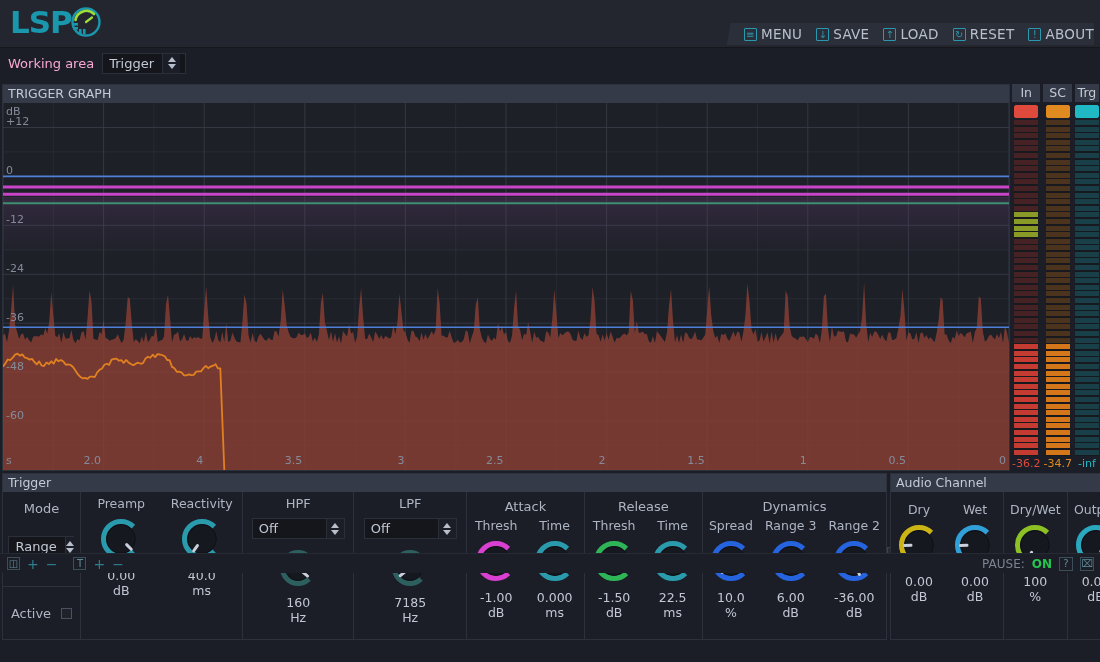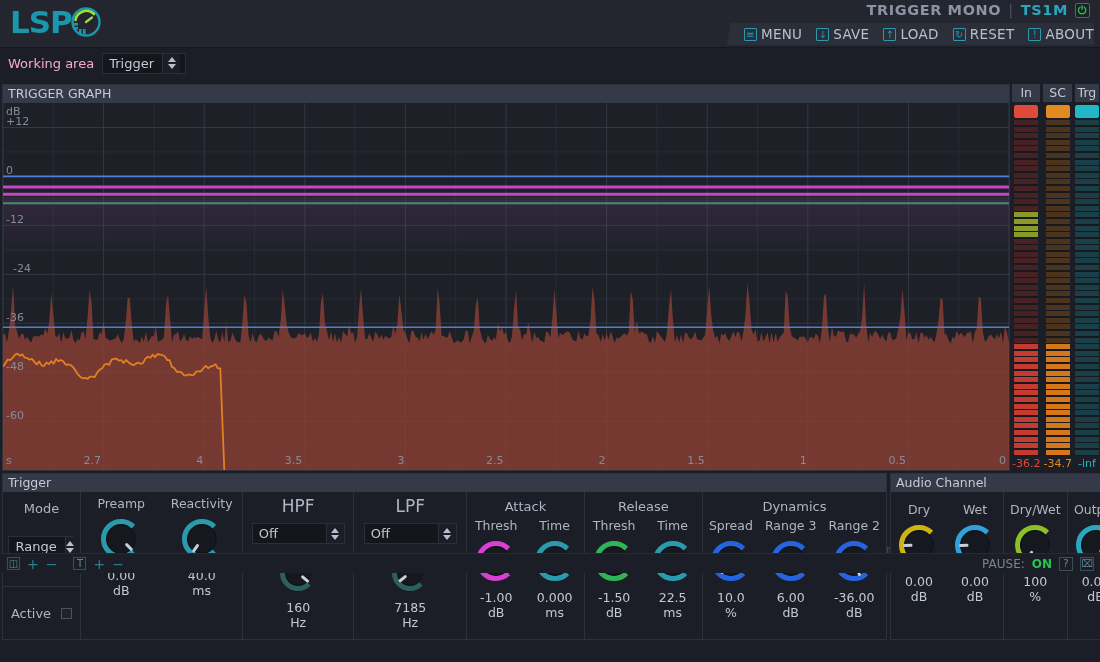--- a/index.html
+++ b/index.html
@@ -254,21 +254,21 @@
   .chk-label { font-size: 13px; color: #aeb5c3; }
 
   .filter-col {
     width: 112px;
     display: flex; flex-direction: column;
     align-items: center;
     border-right: 1px solid #2c313b;
     padding-top: 4px;
   }
   #filters-panel .filter-col:last-child { border-right: none; }
-  .filter-title { font-size: 17px; color: #aeb5c3; margin-bottom: 7px; }
+  .filter-title { font-size: 13px; color: #aeb5c3; margin-bottom: 7px; }
   .filter-combo { width: 93px; margin-bottom: 7px; }
 
   
   .statusbar {
     position: absolute; left: 0; bottom: 0;
     width: 1100px; height: 20px;
     background: #1b1e26;
     display: flex; align-items: center;
     border-top: 1px solid #262a33;
   }
@@ -309,26 +309,20 @@
           <path d="M6.5 15 A11 11 0 0 1 25 9" fill="none" stroke="#9ede3a" stroke-width="2.6" stroke-linecap="round"></path>
           <line x1="17" y1="17" x2="23" y2="12.5" stroke="#9ede3a" stroke-width="2.2" stroke-linecap="round"></line>
           <rect x="4" y="18" width="5" height="2.6" fill="#1a96ad"></rect>
           <rect x="4" y="22" width="5" height="2.6" fill="#1a96ad"></rect>
           <rect x="10" y="24" width="2.6" height="5" fill="#1a96ad"></rect>
           <rect x="14" y="24" width="2.6" height="5" fill="#1a96ad"></rect>
         </svg>
       </span>
     </div>
 
-    <div class="plugin-title">
-      <span class="pt-name">TRIGGER MONO</span>
-      <span class="pt-sep">|</span>
-      <span class="pt-id">TS1M</span>
-      <span class="power-btn">⏻</span>
-    </div>
 
     <div class="menubar">
       <div class="menu-item">
         <span class="menu-ico">≡</span>
         <span>MENU</span>
       </div>
       <div class="menu-item">
         <span class="menu-ico">↓</span>
         <span>SAVE</span>
       </div>
@@ -410,26 +404,26 @@
             <stop offset="0%" stop-color="#6b3f7a" stop-opacity="0.55"></stop>
             <stop offset="100%" stop-color="#6b3f7a" stop-opacity="0"></stop>
           </linearGradient>
           </defs>
           <path d="M 0.0 263.6 L 2.4 260.3 L 4.8 256.5 L 7.2 257.1 L 9.7 254.7 L 12.1 251.6 L 14.5 250.7 L 16.9 252.6 L 19.3 251.4 L 21.7 254.5 L 24.1 255.2 L 26.6 256.6 L 29.0 255.9 L 31.4 259.0 L 33.8 261.4 L 36.2 258.4 L 38.6 262.5 L 41.0 263.1 L 43.5 259.6 L 45.9 261.1 L 48.3 258.3 L 50.7 260.7 L 53.1 256.0 L 55.5 258.3 L 57.9 257.0 L 60.4 258.6 L 62.8 261.8 L 65.2 261.3 L 67.6 262.0 L 70.0 264.0 L 72.4 267.4 L 74.8 271.2 L 77.3 273.8 L 79.7 275.4 L 82.1 274.9 L 84.5 275.9 L 86.9 273.6 L 89.3 273.6 L 91.7 274.1 L 94.2 269.3 L 96.6 266.8 L 99.0 265.5 L 101.4 261.8 L 103.8 260.7 L 106.2 261.9 L 108.6 256.7 L 111.1 255.8 L 113.5 255.6 L 115.9 257.7 L 118.3 257.1 L 120.7 259.9 L 123.1 257.0 L 125.5 259.4 L 128.0 261.1 L 130.4 262.2 L 132.8 260.7 L 135.2 259.7 L 137.6 260.8 L 140.0 260.2 L 142.4 255.6 L 144.9 253.7 L 147.3 254.8 L 149.7 251.7 L 152.1 254.1 L 154.5 251.1 L 156.9 251.5 L 159.4 252.2 L 161.8 253.3 L 164.2 257.0 L 166.6 257.2 L 169.0 263.9 L 171.4 265.3 L 173.8 268.8 L 176.3 268.7 L 178.7 269.6 L 181.1 272.3 L 183.5 272.4 L 185.9 271.3 L 188.3 272.2 L 190.7 271.9 L 193.2 268.6 L 195.6 268.4 L 198.0 268.4 L 200.4 265.2 L 202.8 262.9 L 205.2 265.2 L 207.6 263.5 L 210.1 262.9 L 212.5 261.1 L 214.9 265.4 L 217.3 265.3 L 221.3 367" fill="none" stroke="#e08020" stroke-width="1.8" stroke-linejoin="round"></path>
         </svg>
         <div class="axis-lab" style="left: 3px; top: 2px;">dB</div>
         <div class="axis-lab" style="left: 3px; top: 12.4667px;">+12</div>
         <div class="axis-lab" style="left: 3px; top: 61.4px;">0</div>
         <div class="axis-lab" style="left: 3px; top: 110.333px;">-12</div>
-        <div class="axis-lab" style="left: 10px; top: 159.267px;">-24</div>
+        <div class="axis-lab" style="left: 3px; top: 159.267px;">-24</div>
         <div class="axis-lab" style="left: 3px; top: 208.2px;">-36</div>
         <div class="axis-lab" style="left: 3px; top: 257.133px;">-48</div>
         <div class="axis-lab" style="left: 3px; top: 306.067px;">-60</div>
         <div class="axis-lab" style="left: 3px; top: 351px;">s</div>
-        <div class="axis-lab" style="left: 80.6px; top: 351px;">2.7</div>
+        <div class="axis-lab" style="left: 80.6px; top: 351px;">2.0</div>
         <div class="axis-lab" style="left: 193.2px; top: 351px;">4</div>
         <div class="axis-lab" style="left: 281.8px; top: 351px;">3.5</div>
         <div class="axis-lab" style="left: 394.4px; top: 351px;">3</div>
         <div class="axis-lab" style="left: 483px; top: 351px;">2.5</div>
         <div class="axis-lab" style="left: 595.6px; top: 351px;">2</div>
         <div class="axis-lab" style="left: 684.2px; top: 351px;">1.5</div>
         <div class="axis-lab" style="left: 796.8px; top: 351px;">1</div>
         <div class="axis-lab" style="left: 885.4px; top: 351px;">0.5</div>
         <div class="axis-lab" style="left: 996px; top: 351px;">0</div>
       </div>

